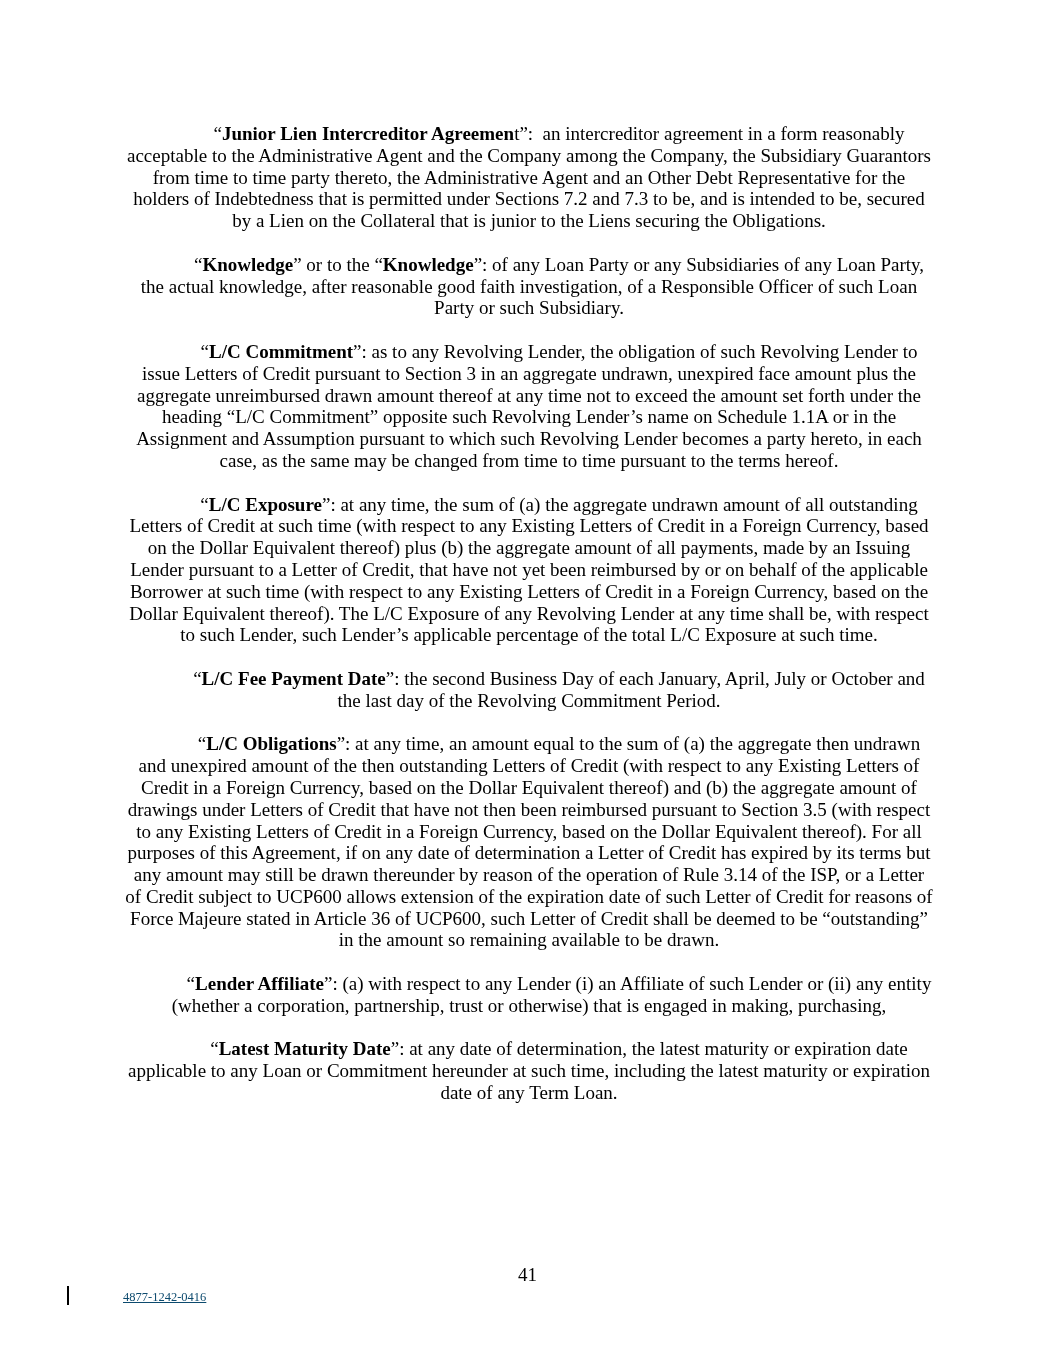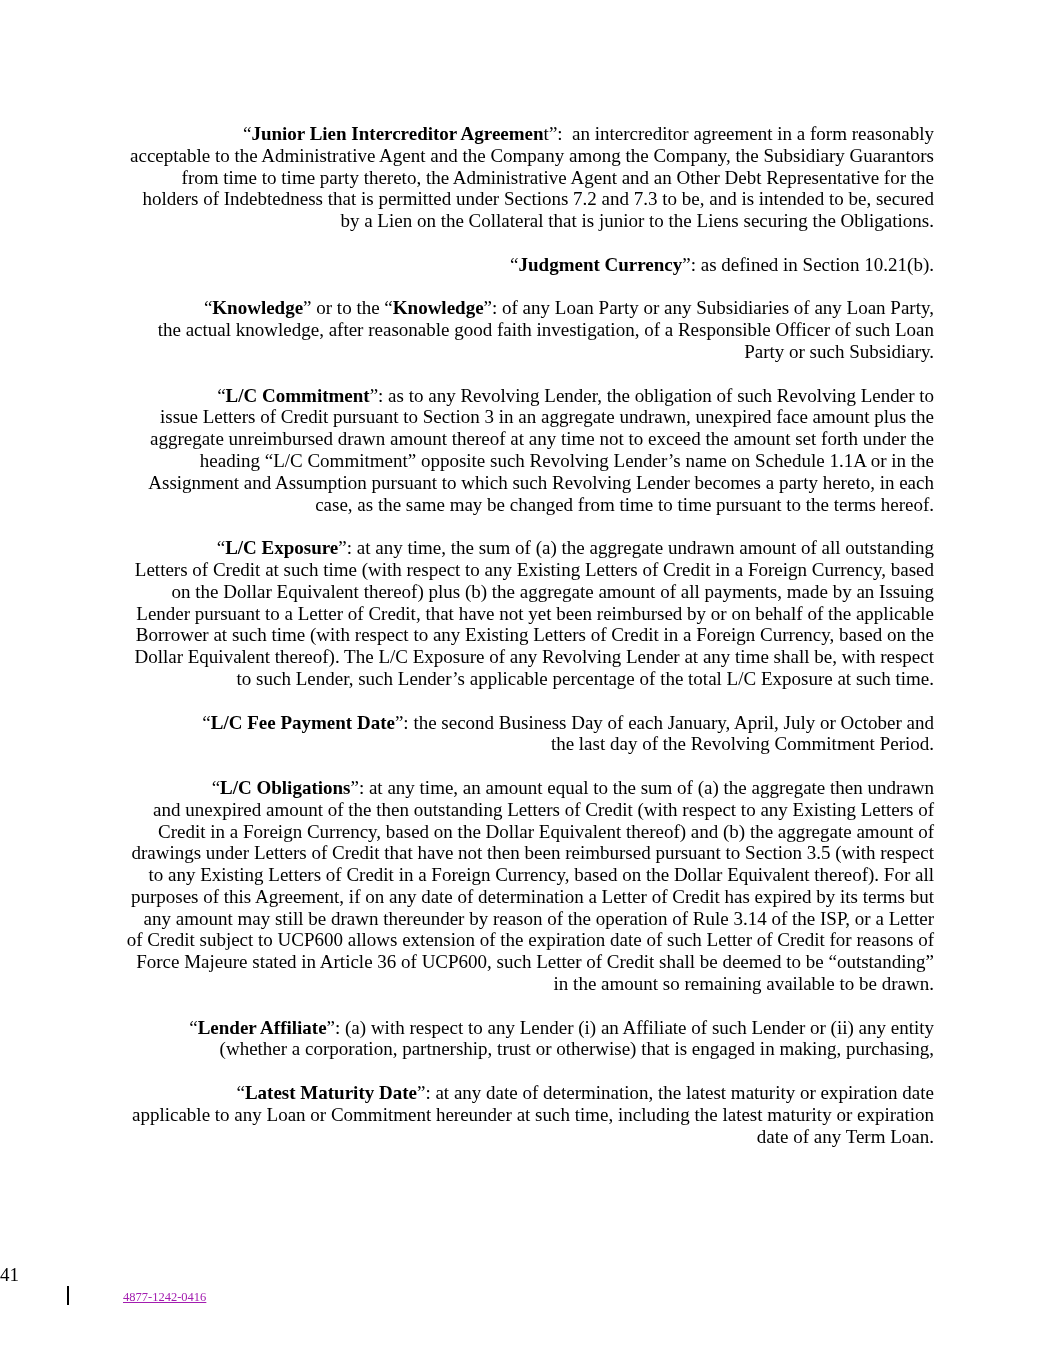--- a/index.html
+++ b/index.html
@@ -21,31 +21,31 @@
     left: 124px;
     top: 123px;
     width: 810px;
   }
   p.para {
     margin: 0 0 21.8px 0;
     text-indent: 60px;
     font-size: 19px;
     line-height: 21.8px;
     white-space: pre-wrap;
-    text-align: right;
+    text-align: center;
   }
   p.para span.bold {
     font-weight: bold;
   }
   .footer-page-num {
     position: absolute;
     left: 0;
     top: 1264px;
     width: 1055px;
-    text-align: left;
+    text-align: center;
     font-size: 19px;
     line-height: 21.8px;
   }
   .change-bar {
     position: absolute;
     left: 67px;
     top: 1286px;
     width: 2px;
     height: 19px;
     background: #000000;
@@ -58,28 +58,27 @@
     line-height: 14px;
     text-decoration: underline;
   }
 </style>
 </head>
 <body>
 
 <div class="page" style="color: rgb(0, 0, 0); background: rgb(255, 255, 255);">
   <main class="content">
       <p class="para"><span class="regular">“</span><span class="bold">Junior Lien Intercreditor Agreemen</span><span class="regular">t”:  an intercreditor agreement in a form reasonably acceptable to the Administrative Agent and the Company among the Company, the Subsidiary Guarantors from time to time party thereto, the Administrative Agent and an Other Debt Representative for the holders of Indebtedness that is permitted under Sections 7.2 and 7.3 to be, and is intended to be, secured by a Lien on the Collateral that is junior to the Liens securing the Obligations.</span></p>
-      <p class="para"><span class="regular">“</span><span class="bold">Judgment Currency</span><span class="regular">”: as defined in Section 10.21(b).</span></p>
       <p class="para"><span class="regular">“</span><span class="bold">Knowledge</span><span class="regular">” or to the “</span><span class="bold">Knowledge</span><span class="regular">”: of any Loan Party or any Subsidiaries of any Loan Party, the actual knowledge, after reasonable good faith investigation, of a Responsible Officer of such Loan Party or such Subsidiary.</span></p>
       <p class="para"><span class="regular">“</span><span class="bold">L/C Commitment</span><span class="regular">”: as to any Revolving Lender, the obligation of such Revolving Lender to issue Letters of Credit pursuant to Section 3 in an aggregate undrawn, unexpired face amount plus the aggregate unreimbursed drawn amount thereof at any time not to exceed the amount set forth under the heading “L/C Commitment” opposite such Revolving Lender’s name on Schedule 1.1A or in the Assignment and Assumption pursuant to which such Revolving Lender becomes a party hereto, in each case, as the same may be changed from time to time pursuant to the terms hereof.</span></p>
       <p class="para"><span class="regular">“</span><span class="bold">L/C Exposure</span><span class="regular">”: at any time, the sum of (a) the aggregate undrawn amount of all outstanding Letters of Credit at such time (with respect to any Existing Letters of Credit in a Foreign Currency, based on the Dollar Equivalent thereof) plus (b) the aggregate amount of all payments, made by an Issuing Lender pursuant to a Letter of Credit, that have not yet been reimbursed by or on behalf of the applicable Borrower at such time (with respect to any Existing Letters of Credit in a Foreign Currency, based on the Dollar Equivalent thereof). The L/C Exposure of any Revolving Lender at any time shall be, with respect to such Lender, such Lender’s applicable percentage of the total L/C Exposure at such time.</span></p>
       <p class="para"><span class="regular">“</span><span class="bold">L/C Fee Payment Date</span><span class="regular">”: the second Business Day of each January, April, July or October and the last day of the Revolving Commitment Period.</span></p>
       <p class="para"><span class="regular">“</span><span class="bold">L/C Obligations</span><span class="regular">”: at any time, an amount equal to the sum of (a) the aggregate then undrawn and unexpired amount of the then outstanding Letters of Credit (with respect to any Existing Letters of Credit in a Foreign Currency, based on the Dollar Equivalent thereof) and (b) the aggregate amount of drawings under Letters of Credit that have not then been reimbursed pursuant to Section 3.5 (with respect to any Existing Letters of Credit in a Foreign Currency, based on the Dollar Equivalent thereof). For all purposes of this Agreement, if on any date of determination a Letter of Credit has expired by its terms but any amount may still be drawn thereunder by reason of the operation of Rule 3.14 of the ISP, or a Letter of Credit subject to UCP600 allows extension of the expiration date of such Letter of Credit for reasons of Force Majeure stated in Article 36 of UCP600, such Letter of Credit shall be deemed to be “outstanding” in the amount so remaining available to be drawn.</span></p>
       <p class="para"><span class="regular">“</span><span class="bold">Lender Affiliate</span><span class="regular">”: (a) with respect to any Lender (i) an Affiliate of such Lender or (ii) any entity (whether a corporation, partnership, trust or otherwise) that is engaged in making, purchasing,</span></p>
       <p class="para"><span class="regular">“</span><span class="bold">Latest Maturity Date</span><span class="regular">”: at any date of determination, the latest maturity or expiration date applicable to any Loan or Commitment hereunder at such time, including the latest maturity or expiration date of any Term Loan.</span></p>
     </main>
 
   <div class="footer-page-num">41</div>
 
   <span class="change-bar"></span>
 
-  <a class="doc-id" href="#" style="color: #a21caf;">4877-1242-0416</a>
+  <a class="doc-id" href="#" style="color: #0c4a6e;">4877-1242-0416</a>
 </div>
 
 </body></html>

